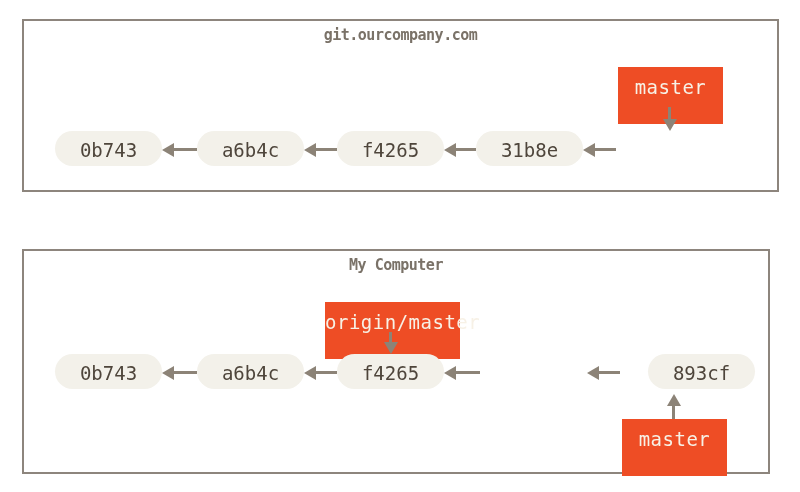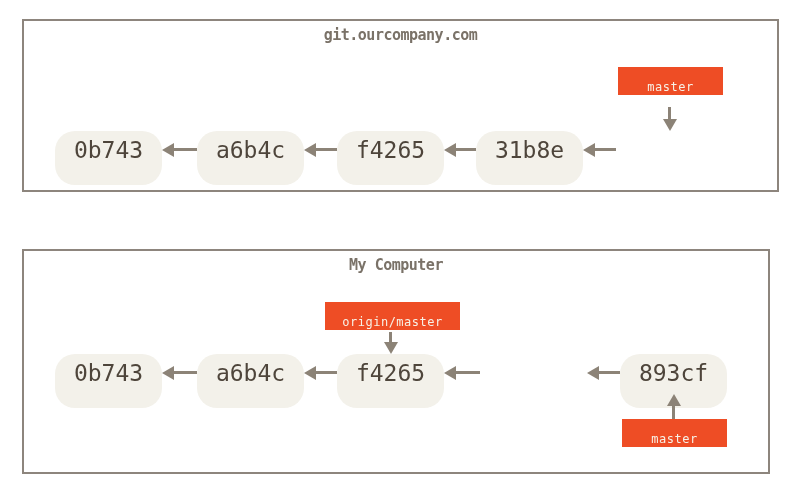--- a/index.html
+++ b/index.html
@@ -28,34 +28,34 @@
     right: 0;
     text-align: center;
     font-size: 15px;
     font-weight: bold;
     letter-spacing: -0.5px;
     color: var(--title-gray, #7a7268);
   }
   .node {
     position: absolute;
     width: 107px;
-    height: 54px;
+    height: 35px;
     border-radius: 20px;
     background: var(--node-fill, #f3f1ea);
     color: var(--node-text, #4e453b);
-    font-size: 23px;
+    font-size: 19px;
     line-height: 39px;
     text-align: center;
   }
   .branch {
     position: absolute;
-    height: 28px;
+    height: 57px;
     background: var(--branch-red, #ee4d25);
     color: var(--branch-text, #f7f1e6);
-    font-size: 12px;
+    font-size: 19px;
     line-height: 40px;
     text-align: center;
     letter-spacing: 0.5px;
   }
   .annotation {
     position: absolute;
     font-size: 15px;
     font-weight: bold;
     letter-spacing: -0.5px;
     color: var(--annotation-dark, #473e34);
@@ -133,21 +133,21 @@
 
   <div class="branch" style="left:325px; top:302px; width:135px;">origin/master</div>
   <div class="arrow v down" style="left:384px; top:332px; height:22px;">
       <i class="shaft"></i>
       <i class="head"></i>
     </div>
 
   <div class="node" style="left:55px; top:354px;">0b743</div>
   <div class="node" style="left:197px; top:354px;">a6b4c</div>
   <div class="node" style="left:337px; top:354px;">f4265</div>
-  <div class="node" style="left:620px; top:354px;">893cf</div>
+  <div class="node" style="left:648px; top:354px;">893cf</div>
 
   <div class="arrow h" style="left:162px; top:366px; width:35px;">
       <i class="head"></i>
       <i class="shaft"></i>
     </div>
   <div class="arrow h" style="left:304px; top:366px; width:33px;">
       <i class="head"></i>
       <i class="shaft"></i>
     </div>
   <div class="arrow h" style="left:444px; top:366px; width:36px;">

